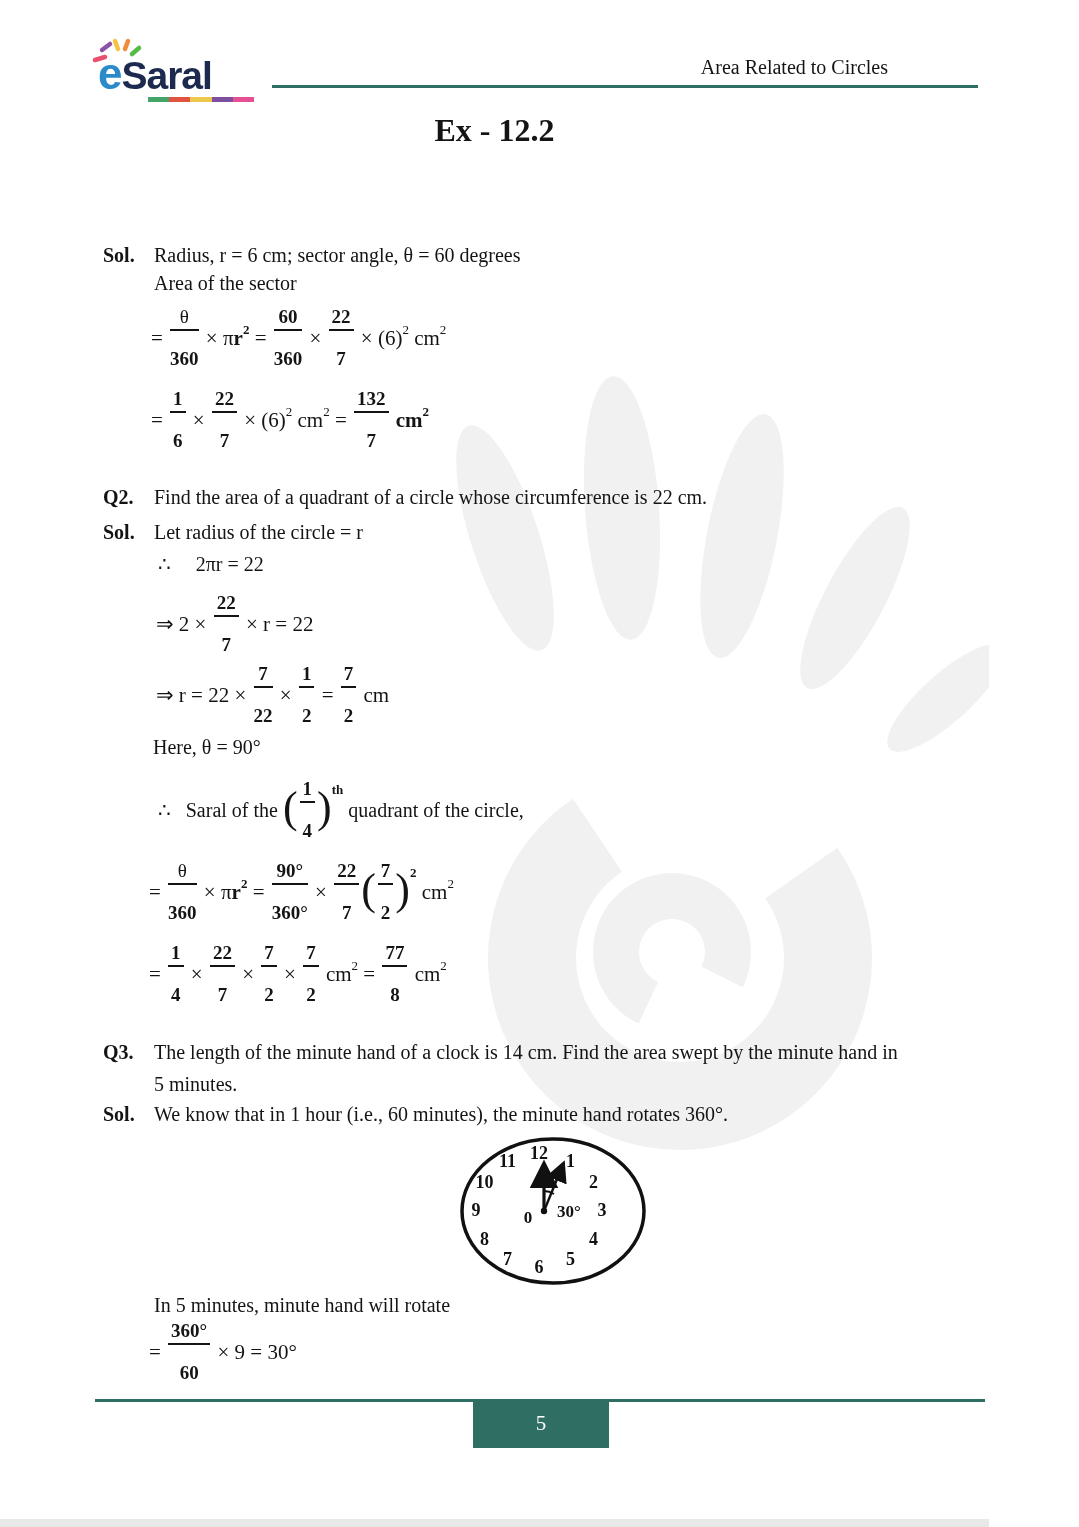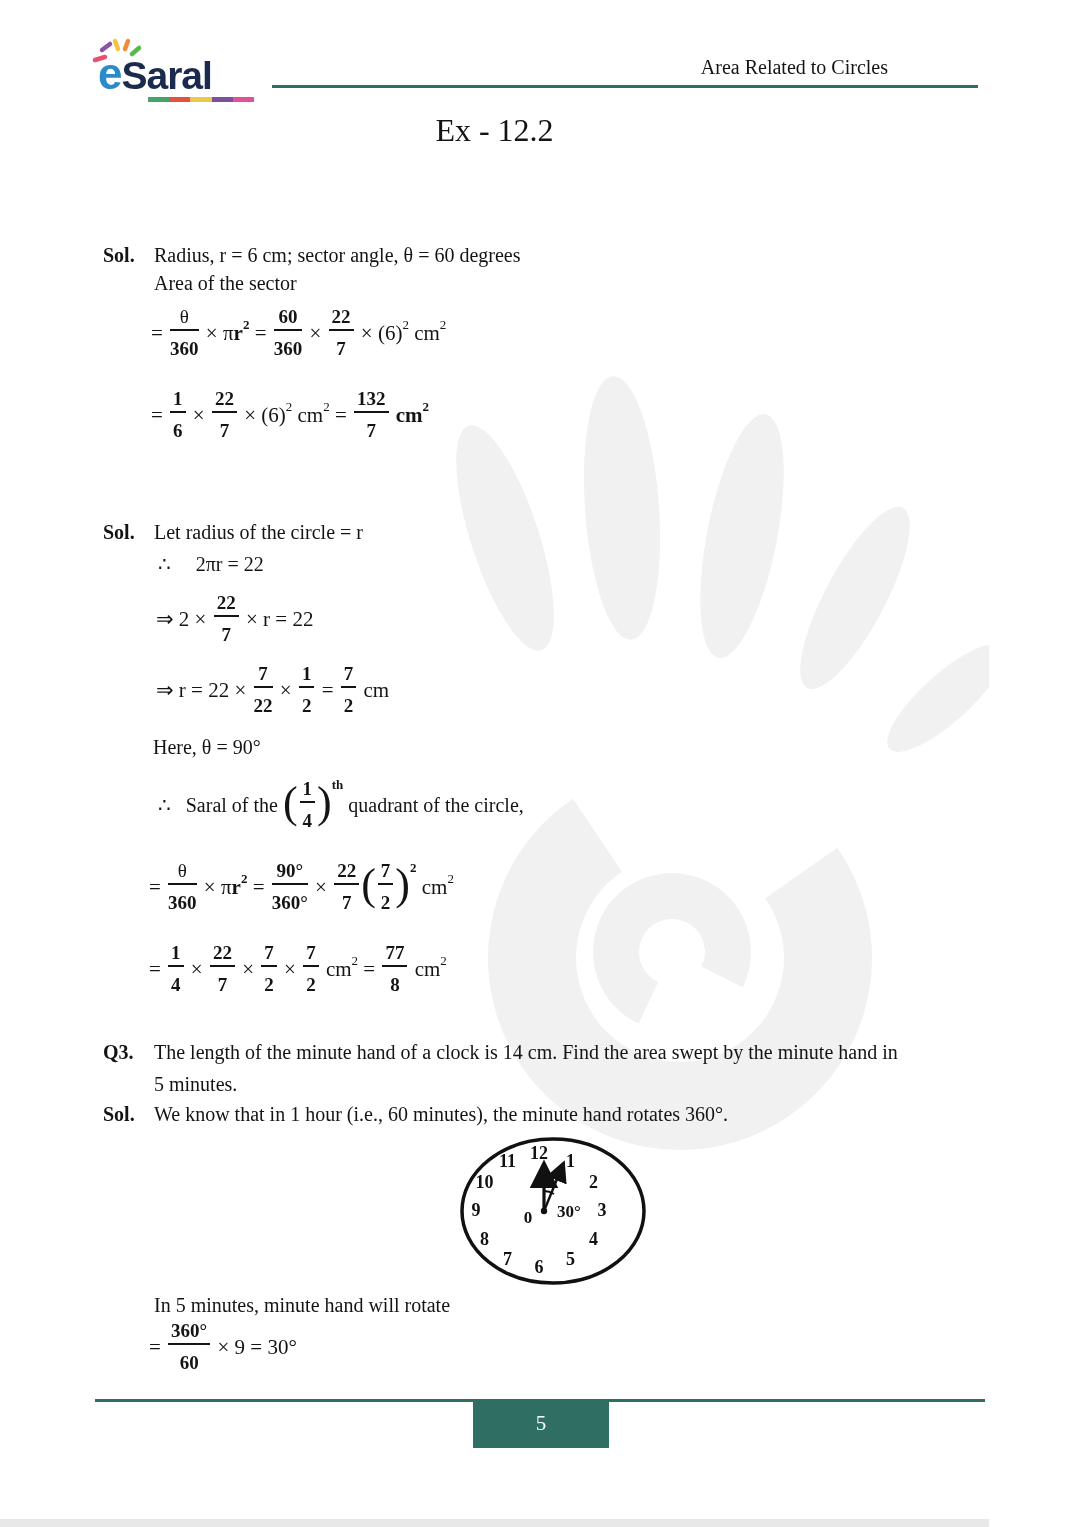--- a/index.html
+++ b/index.html
@@ -20,39 +20,39 @@
   .logo-e{font-family:"Liberation Sans",sans-serif;font-weight:bold;font-size:44px;
           color:var(--blue);line-height:1;letter-spacing:-1px;}
   .logo-name{font-family:"Liberation Sans",sans-serif;font-weight:bold;font-size:39px;
           color:var(--navy);line-height:1;letter-spacing:-1px;}
   .fingers{position:absolute;left:-6px;top:-2px;}
   .logo-underline{display:flex;height:5px;width:106px;margin-left:50px;margin-top:1px;}
   .logo-underline span{flex:1;}
   .chapter{top:56px;right:101px;font-size:20px;}
   .header-rule{left:272px;top:85px;width:706px;height:3px;background:var(--teal);}
 
-  .title{left:0;top:112px;width:100%;text-align:center;font-size:32px;font-weight:normal;margin:0;}
+  .title{left:0;top:112px;width:100%;text-align:center;font-size:32px;font-weight:bold;margin:0;}
 
   
   .qrow{left:103px;width:885px;display:flex;font-size:20px;line-height:32px;}
   .qlabel{font-weight:bold;flex:0 0 51px;}
   .qtext{flex:1;}
   .qtext .blk{display:block;}
   .line{font-size:20px;}
 
   
   .eq{font-size:21px;white-space:nowrap;line-height:48px;}
   .eq span{vertical-align:middle;}
   .eq sup{vertical-align:baseline;position:relative;top:-9px;font-size:13px;}
   sup.b{font-weight:bold;}
   sup.hi{top:-20px;}
   .frac{display:inline-block;vertical-align:middle;text-align:center;font-weight:bold;
         font-size:19px;line-height:1.15;padding:0 2px;}
   .frac .n{display:block;border-bottom:2px solid var(--ink);padding:0 3px 1px;}
-  .frac .d{display:block;padding-top:7px;}
+  .frac .d{display:block;padding-top:17px;}
   .frac.nl .n{font-weight:normal;}
   .bigp{font-size:44px;font-weight:normal;line-height:0;position:relative;top:-2px;}
   .bold{font-weight:bold;}
 
   
   .clock{left:453px;top:1133px;}
   .clock text{font-family:"Liberation Serif",serif;font-weight:bold;font-size:18px;
         text-anchor:middle;fill:#111;}
   .clock .lbl{font-size:17px;}
 
@@ -107,20 +107,24 @@
   <h1 class="abs title">Ex - 12.2</h1>
 
   <div class="abs qrow" style="top:239px">
     <span class="qlabel">Sol.</span>
     <span class="qtext">Radius, r = 6 cm; sector angle, θ = 60 degrees</span>
   </div>
   <div class="abs line" style="top:272px;left:154px">Area of the sector</div>
   <div class="abs eq" style="top:306px;left:151px"><span>= </span><span class="frac nl"><span class="n">θ</span><span class="d">360</span></span><span> × π</span><span class="bold">r</span><sup class="b">2</sup><span> = </span><span class="frac"><span class="n">60</span><span class="d">360</span></span><span> × </span><span class="frac"><span class="n">22</span><span class="d">7</span></span><span> × (6)</span><sup>2</sup><span> cm</span><sup>2</sup></div>
   <div class="abs eq" style="top:388px;left:151px"><span>= </span><span class="frac"><span class="n">1</span><span class="d">6</span></span><span> × </span><span class="frac"><span class="n">22</span><span class="d">7</span></span><span> × (6)</span><sup>2</sup><span> cm</span><sup>2</sup><span> = </span><span class="frac"><span class="n">132</span><span class="d">7</span></span><span class="bold"> cm</span><sup class="b">2</sup></div>
 
+  <div class="abs qrow" style="top:481px">
+    <span class="qlabel">Q2.</span>
+    <span class="qtext">Find the area of a quadrant of a circle whose circumference is 22 cm.</span>
+  </div>
   <div class="abs qrow" style="top:516px">
     <span class="qlabel">Sol.</span>
     <span class="qtext">Let radius of the circle = r</span>
   </div>
   <div class="abs line" style="top:552px;left:158px">∴  2πr = 22</div>
   <div class="abs eq" style="top:592px;left:156px"><span>⇒ 2 × </span><span class="frac"><span class="n">22</span><span class="d">7</span></span><span> × r = 22</span></div>
   <div class="abs eq" style="top:663px;left:156px"><span>⇒ r = 22 × </span><span class="frac"><span class="n">7</span><span class="d">22</span></span><span> × </span><span class="frac"><span class="n">1</span><span class="d">2</span></span><span> = </span><span class="frac"><span class="n">7</span><span class="d">2</span></span><span> cm</span></div>
   <div class="abs line" style="top:736px;left:153px">Here, θ = 90°</div>
   <div class="abs eq" style="top:778px;left:158px;font-size:20px"><span>∴  Saral of the </span><span class="bigp">(</span><span class="frac"><span class="n">1</span><span class="d">4</span></span><span class="bigp">)</span><sup class="b hi">th</sup><span> quadrant of the circle,</span></div>
   <div class="abs eq" style="top:860px;left:149px"><span>= </span><span class="frac nl"><span class="n">θ</span><span class="d">360</span></span><span> × π</span><span class="bold">r</span><sup class="b">2</sup><span> = </span><span class="frac"><span class="n">90°</span><span class="d">360°</span></span><span> × </span><span class="frac"><span class="n">22</span><span class="d">7</span></span><span class="bigp">(</span><span class="frac"><span class="n">7</span><span class="d">2</span></span><span class="bigp">)</span><sup class="b hi">2</sup><span> cm</span><sup>2</sup></div>

